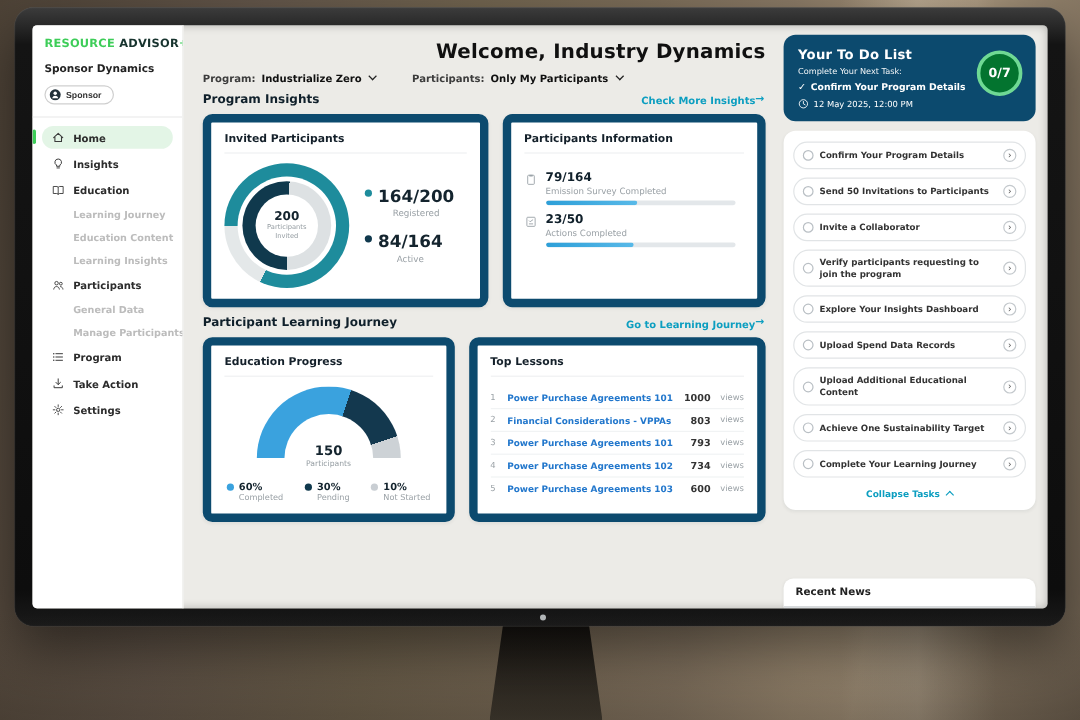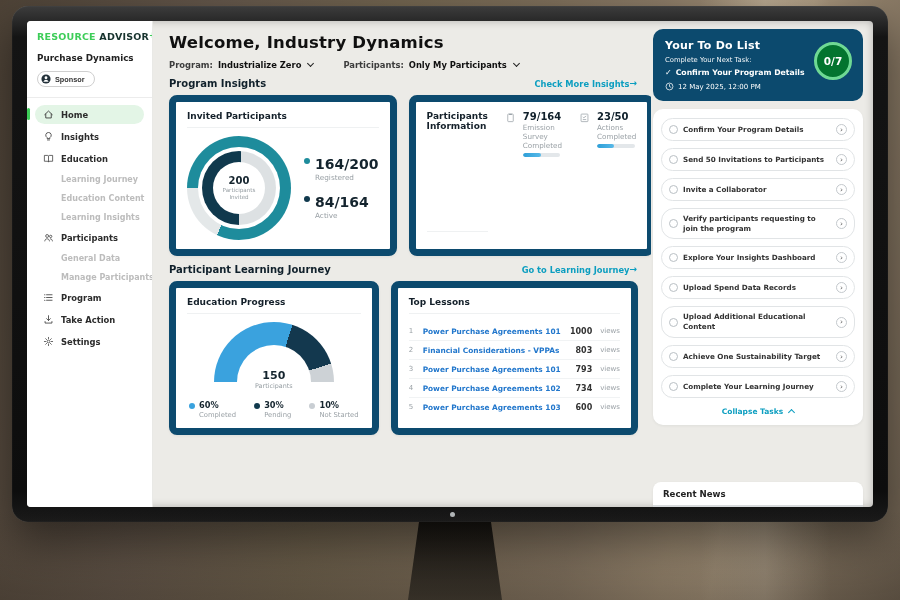--- a/index.html
+++ b/index.html
@@ -45,21 +45,21 @@
     border-radius:12px; font-size:8.4px; font-weight:700; color:#2c2c2c; margin-bottom:3px; white-space:nowrap; }
   .nav-item.active { background:#e3f5e6; }
   .nav-item.active::before { content:""; position:absolute; left:-8px; top:3px; width:3px; height:12px;
     background:#3dcd58; border-radius:2px; }
   .nav-item.sub { padding-left:26px; color:#bcbcbc; font-weight:600; font-size:8px; margin-bottom:2px; }
   .nav-icon { width:11px; height:11px; color:#3a3a3a; flex:none; }
   .nav-icon svg { width:11px; height:11px; display:block; }
 
   
   .main { flex:1; min-width:0; padding:8px 13px 0 16px; overflow:hidden; }
-  .page-title { font-size:16.5px; font-weight:800; color:#101010; margin:4px 0 8px; letter-spacing:.2px; }
+  .page-title { font-size:16.5px; font-weight:800; color:#101010; margin:4px 0 8px; letter-spacing:.2px;text-align:right; }
   .filters { display:flex; gap:30px; align-items:center; margin-bottom:6px; }
   .filter { display:flex; align-items:center; gap:5px; font-size:8.4px; }
   .f-label { color:#3c3c3c; font-weight:700; }
   .f-value { color:#101010; font-weight:800; }
   .chev { width:5px; height:5px; border-right:1.3px solid #222; border-bottom:1.3px solid #222;
     transform:rotate(45deg); margin-top:-3px; margin-left:2px; }
   .chev.up { transform:rotate(-135deg); margin-top:2px; border-color:#0c9ec0; }
 
   .section-head { display:flex; justify-content:space-between; align-items:center; margin:8px 1px 6px 0; }
   .section-title { font-size:10px; font-weight:800; color:#10202b; }
@@ -84,24 +84,24 @@
   .donut-hole { position:absolute; inset:26px; border-radius:50%; background:#fff;
     display:flex; flex-direction:column; align-items:center; justify-content:center; text-align:center; }
   .donut-val { font-size:10px; font-weight:800; color:#14242e; }
   .donut-lbl { font-size:5.6px; color:#959da2; width:38px; line-height:1.3; margin-top:1px; }
   .legend-col { display:flex; flex-direction:column; gap:12px; }
   .legend-item { display:flex; gap:5px; align-items:flex-start; }
   .dot { width:6px; height:6px; border-radius:50%; margin-top:2px; flex:none; }
   .dot-teal { background:#1e8c9c; } .dot-navy { background:#10394d; }
   .dot-blue { background:#3aa2de; } .dot-gray { background:#c9ced3; }
   .legend-val { font-size:14px; font-weight:800; color:#14242e; }
-  .legend-lbl { font-size:7.3px; color:#9aa1a6; margin-top:1px; }
-
-  
-  .card-info { flex:1; display:flex; flex-direction:row; gap:17px; }
+  .legend-lbl { font-size:7.3px; color:#9aa1a6; margin-top:1px;text-align:center; }
+
+  
+  .card-info { flex:1; display:flex; flex-direction:column; gap:7px; }
   .stat { display:flex; gap:7px; align-items:flex-start; }
   .stat-icon { width:11px; color:#9aa2a8; margin-top:1px; flex:none; }
   .stat-icon svg { width:11px; height:11px; display:block; }
   .stat-val { font-size:10px; font-weight:800; color:#10202b; }
   .stat-lbl { font-size:7.2px; color:#9aa1a6; margin:1px 0 3px; }
   .bar { width:96%; height:4px; border-radius:3px; background:#e3e7ea; overflow:hidden; }
   .bar-fill { height:100%; border-radius:3px; width:calc(var(--w)*1%);
     background:linear-gradient(90deg,#2d9fd8,#58b9e8); }
 
   
@@ -168,21 +168,21 @@
 
   <div class="monitor" data-interactable="false">
     <div class="screen" data-interactable="false">
 
       <aside class="sidebar" data-interactable="false">
         <div class="logo" data-interactable="false">
           <span class="logo-a" data-interactable="false">RESOURCE</span>
           <span class="logo-b" data-interactable="false">ADVISOR</span><span class="logo-plus" data-interactable="false">+</span>
         </div>
         <div class="account-block" data-interactable="false">
-          <div class="account-name" data-interactable="false">Purchase Dynamics</div>
+          <div class="account-name" data-interactable="false">Sponsor Dynamics</div>
           <button class="badge" data-interactable="true">
             <span class="badge-ico" data-interactable="false">
               <svg viewBox="0 0 12 12">
                   <circle cx="6" cy="6" r="5.5" fill="#23313a"></circle>
                   <circle cx="6" cy="4.5" r="1.7" fill="#fff"></circle>
                   <path d="M2.9 9.4c.5-1.7 1.8-2.5 3.1-2.5s2.6.8 3.1 2.5" fill="#fff"></path>
                 </svg>
             </span>
             <span data-interactable="false">Sponsor</span>
           </button>

